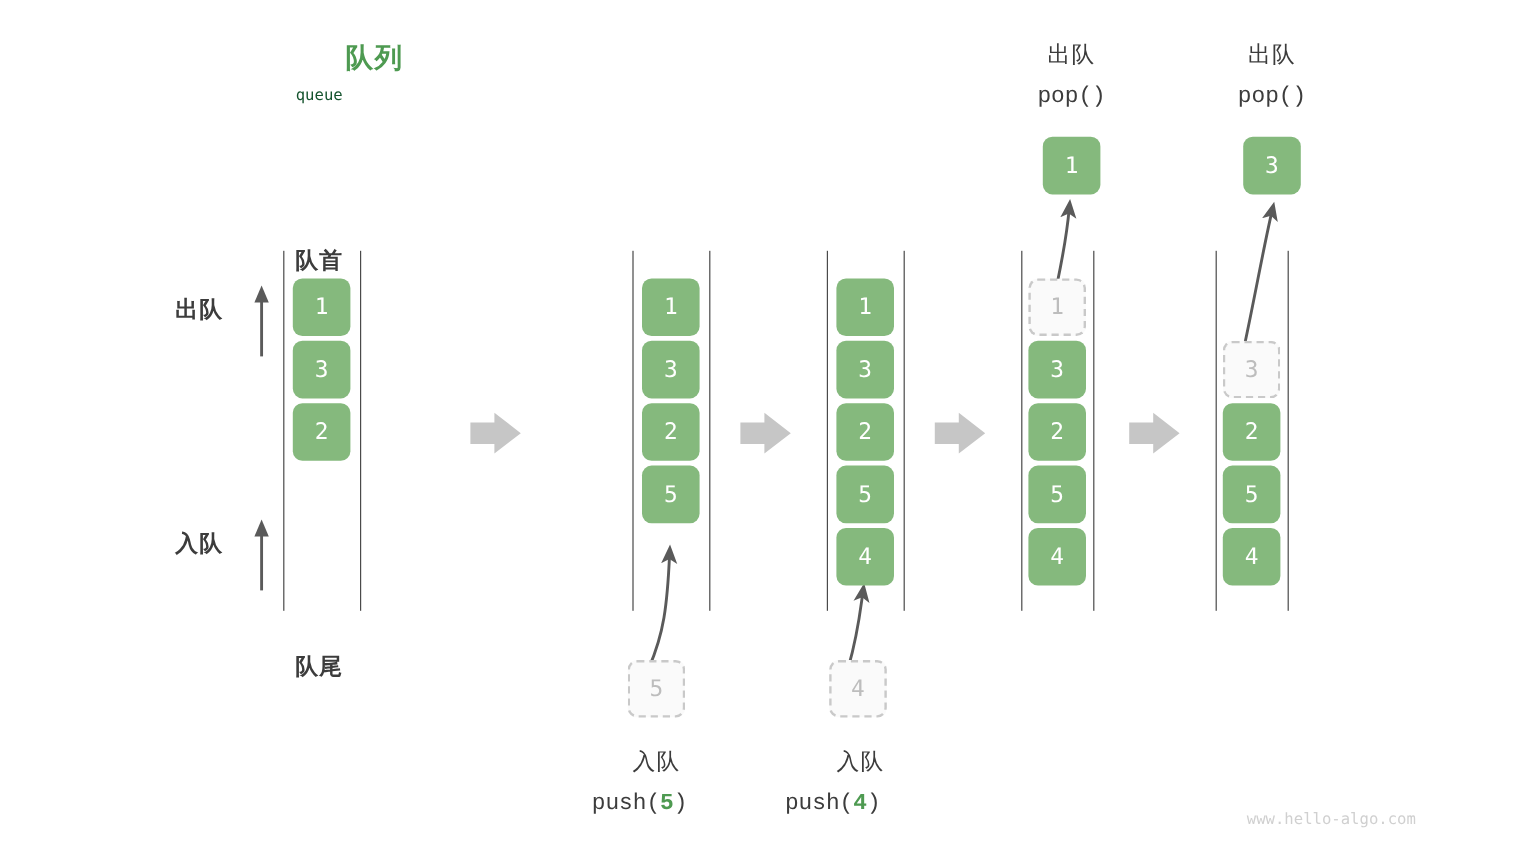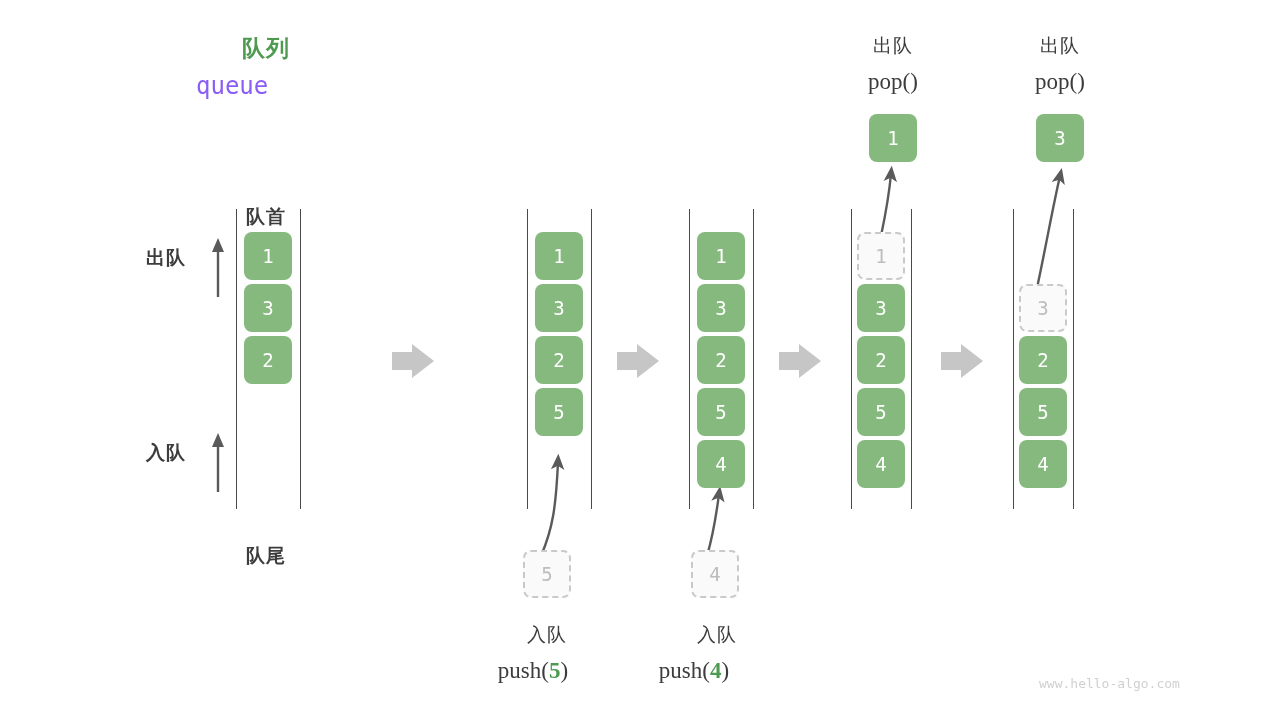--- a/index.html
+++ b/index.html
@@ -26,22 +26,23 @@
     font-size: 23px;
     font-weight: bold;
     color: #4e9a51;
     text-align: center;
     white-space: nowrap;
     letter-spacing: 1px;
   }
   .title-code {
     position: absolute;
     font-family: "DejaVu Sans Mono", "Liberation Mono", monospace;
-    font-size: 24px;
-    color: #8b5cf6;
+    font-size: 13px;
+    color: #14532d;
+    text-align: center;
     white-space: nowrap;
   }
   .edge-label {
     position: absolute;
     font-size: 19px;
     font-weight: bold;
     color: #3c3c3c;
     text-align: center;
     white-space: nowrap;
     letter-spacing: 1px;
@@ -57,22 +58,22 @@
   .op-cn {
     position: absolute;
     font-size: 19px;
     color: #3c3c3c;
     text-align: center;
     white-space: nowrap;
     letter-spacing: 1px;
   }
   .op-code {
     position: absolute;
-    font-family: Liberation Serif, serif;
-    font-size: 23px;
+    font-family: Liberation Mono, monospace;
+    font-size: 19px;
     color: #3c3c3c;
     text-align: center;
     white-space: nowrap;
   }
   .op-code .num { color: #4e9a51; font-weight: bold; }
   .watermark {
     position: absolute;
     font-family: "DejaVu Sans Mono", "Liberation Mono", monospace;
     font-size: 13px;
     color: #d0d0d0;
@@ -150,21 +151,21 @@
       <path d="M212,447 L218,433 L224,447 Z" fill="#5a5a5a" stroke="none"></path>
     </g>
 
     <path d="M541,556 C553,528 556,506 558,462" stroke="#5a5a5a" stroke-width="2.4" fill="none" marker-end="url(#curveHead)"></path>
     <path d="M707,556 C715,528 717,508 719,494" stroke="#5a5a5a" stroke-width="2.4" fill="none" marker-end="url(#curveHead)"></path>
 
     <path d="M881,236 C886,212 889,196 891,174" stroke="#5a5a5a" stroke-width="2.4" fill="none" marker-end="url(#curveHead)"></path>
     <path d="M1037,288 C1046,246 1053,206 1060,176" stroke="#5a5a5a" stroke-width="2.4" fill="none" marker-end="url(#curveHead)"></path>
   </svg>
 
-  <div class="title-cn" style="left:196px; top:33px; width:140px;">队列</div>
+  <div class="title-cn" style="left:196px; top:33px; width:140px;text-align:right;">队列</div>
   <div class="title-code" style="left:196px; top:72px; width:140px;">queue</div>
 
   <div class="edge-label" style="left:216px; top:160px; width:100px;margin-top:44px;">队首</div>
   <div class="edge-label" style="left:216px; top:543px; width:100px;">队尾</div>
 
   <div class="side-label" style="left:146px; top:245px;">出队</div>
   <div class="side-label" style="left:146px; top:440px;">入队</div>
 
   <div class="rail" style="left:236px; top:209px; height:300px;"></div>
   <div class="rail" style="left:300px; top:209px; height:300px;"></div>

